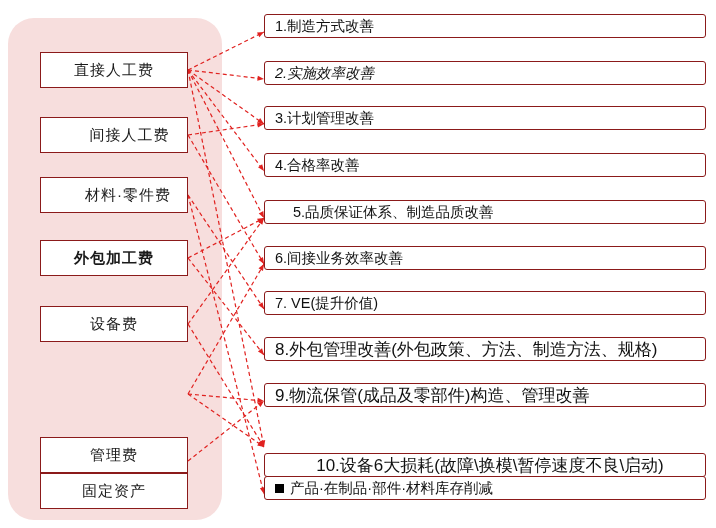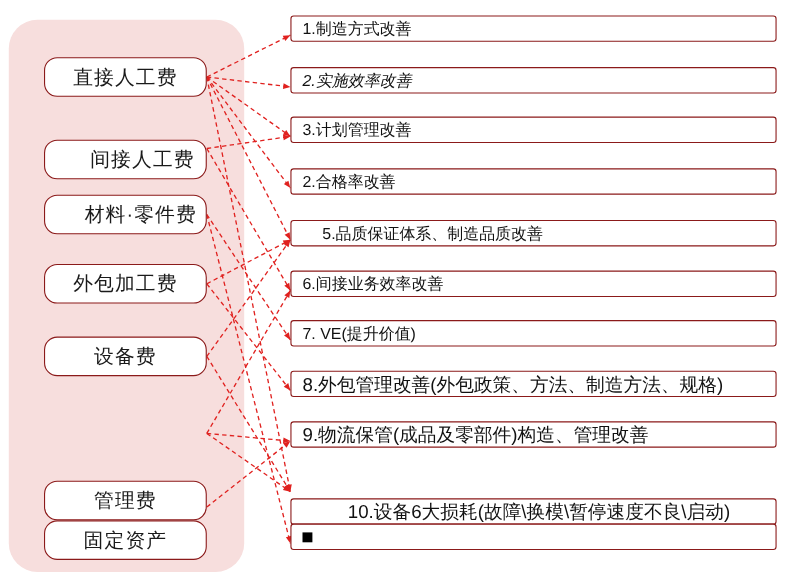--- a/index.html
+++ b/index.html
@@ -32,25 +32,25 @@
     background: #f7dedd;
     border-radius: 26px;
   }
   .cost-box {
     position: absolute;
     left: 40px;
     width: 148px;
     height: 36px;
     background: #ffffff;
     border: 1px solid #8b1a1a;
-    border-radius: 12px;
+    border-radius: 0;
     display: flex;
     align-items: center;
     justify-content: center;
-    font-size: 18px;
+    font-size: 15px;
     color: #1a1a1a;
     box-sizing: border-box;
     letter-spacing: 1px;
   }
   .imp-box {
     position: absolute;
     left: 264px;
     width: 442px;
     height: 24px;
     background: #ffffff;
@@ -119,27 +119,27 @@
       <line x1="188" y1="394" x2="264" y2="447" stroke="#e0211f" stroke-width="1.2" stroke-dasharray="4,3"></line>
       <polygon points="264,447 257.18267546300984,445.41126271606913 260.15307286422865,441.15182493318935" fill="#e0211f"></polygon>
       <line x1="188" y1="461" x2="264" y2="401" stroke="#e0211f" stroke-width="1.2" stroke-dasharray="4,3"></line>
       <polygon points="264,401 260.5066211807509,407.06599574886286 257.28887867530767,402.9901885753014" fill="#e0211f"></polygon>
     </svg>
 
   <div id="cost-boxes">
       <div class="cost-box" style="top: 52px;">
         <span>直接人工费</span>
       </div>
-      <div class="cost-box" style="top: 127px; padding-left: 31px;">
+      <div class="cost-box" style="top: 117px; padding-left: 31px;">
         <span>间接人工费</span>
       </div>
       <div class="cost-box" style="top: 177px; padding-left: 28px;">
         <span>材料·零件费</span>
       </div>
-      <div class="cost-box" style="top: 240px;">
+      <div class="cost-box" style="top: 240px; font-weight: bold;">
         <span>外包加工费</span>
       </div>
       <div class="cost-box" style="top: 306px; text-align: right;">
         <span>设备费</span>
       </div>
       <div class="cost-box" style="top: 395px; margin-top: 42px;">
         <span>管理费</span>
       </div>
       <div class="cost-box" style="top: 443px; margin-top: 30px;">
         <span>固定资产</span>
@@ -149,21 +149,21 @@
       <div class="imp-box" style="top: 14px;">
         <span>1.制造方式改善</span>
       </div>
       <div class="imp-box" style="top: 61px; font-style: italic;">
         <span>2.实施效率改善</span>
       </div>
       <div class="imp-box" style="top: 106px;">
         <span>3.计划管理改善</span>
       </div>
       <div class="imp-box" style="top: 153px;">
-        <span>2.合格率改善</span>
+        <span>4.合格率改善</span>
       </div>
       <div class="imp-box" style="top: 200px; padding-left: 28px;">
         <span>5.品质保证体系、制造品质改善</span>
       </div>
       <div class="imp-box" style="top: 246px;">
         <span>6.间接业务效率改善</span>
       </div>
       <div class="imp-box" style="top: 291px;">
         <span>7. VE(提升价值)</span>
       </div>
@@ -171,16 +171,17 @@
         <span>8.外包管理改善(外包政策、方法、制造方法、规格)</span>
       </div>
       <div class="imp-box narrow-text" style="top: 383px;">
         <span>9.物流保管(成品及零部件)构造、管理改善</span>
       </div>
       <div class="imp-box narrow-text" style="top: 453px; justify-content: center;">
         <span>10.设备6大损耗(故障\换模\暂停速度不良\启动)</span>
       </div>
       <div class="imp-box" style="top: 476px;">
         <span class="bullet"></span>
+        <span>产品·在制品·部件·材料库存削减</span>
       </div>
     </div>
 
 </div>
 
 </body></html>

